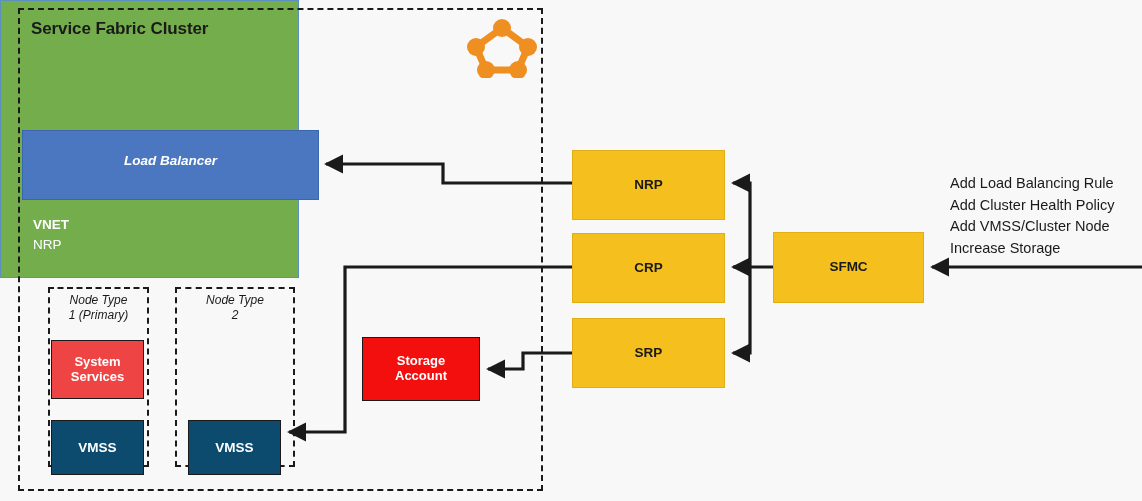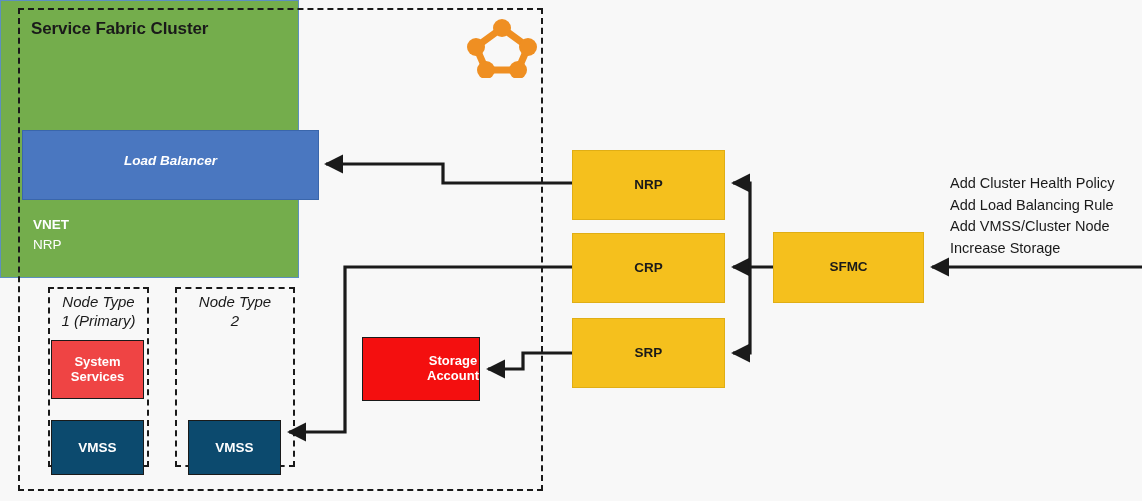--- a/index.html
+++ b/index.html
@@ -82,21 +82,21 @@
   
   .nodetype {
     position: absolute;
     box-sizing: border-box;
     border: 2px dashed #1a1a1a;
     background: transparent;
   }
   .nodetype-label {
     position: absolute;
     text-align: center;
-    font-size: 15px;
+    font-size: 12px;
     font-style: italic;
     color: #1a1a1a;
     line-height: 1.25;
     white-space: pre-line;
   }
 
   
   .orange-box {
     background: #ef4444;
     border: 1.5px solid #1a1a1a;
@@ -131,21 +131,20 @@
     background: #f40f0f;
     border: 1.5px solid #1a1a1a;
     color: #ffffff;
     font-size: 13px;
     font-weight: bold;
     align-items: center;
     left: 362px;
     top: 337px;
     width: 118px;
     height: 64px;
-    justify-content: flex-end;
   }
 
   
   #action-list {
     position: absolute;
     left: 950px;
     top: 173px;
     font-size: 14.5px;
     color: #1a1a1a;
     line-height: 1.49;
@@ -224,22 +223,22 @@
   </div>
   <div class="box yellow-box" style="left:572px; top:233px; width:153px; height:70px;">
     <span class="lbl">CRP</span>
   </div>
 
   <div class="box yellow-box" style="left:773px; top:232px; width:151px; height:71px;">
     <span class="lbl">SFMC</span>
   </div>
 
   <div id="action-list">
+    <div>Add Load Balancing Rule</div>
     <div>Add Cluster Health Policy</div>
-    <div>Add Load Balancing Rule</div>
     <div>Add VMSS/Cluster Node</div>
     <div>Increase Storage</div>
   </div>
 
   <svg id="wires" width="1142" height="501">
     <defs>
       <marker id="arrow" viewBox="0 0 10 10" refX="9" refY="5" markerWidth="6" markerHeight="6" orient="auto-start-reverse">
         <path d="M 0 0 L 10 5 L 0 10 z" fill="#1a1a1a"></path>
       </marker>
     </defs>

